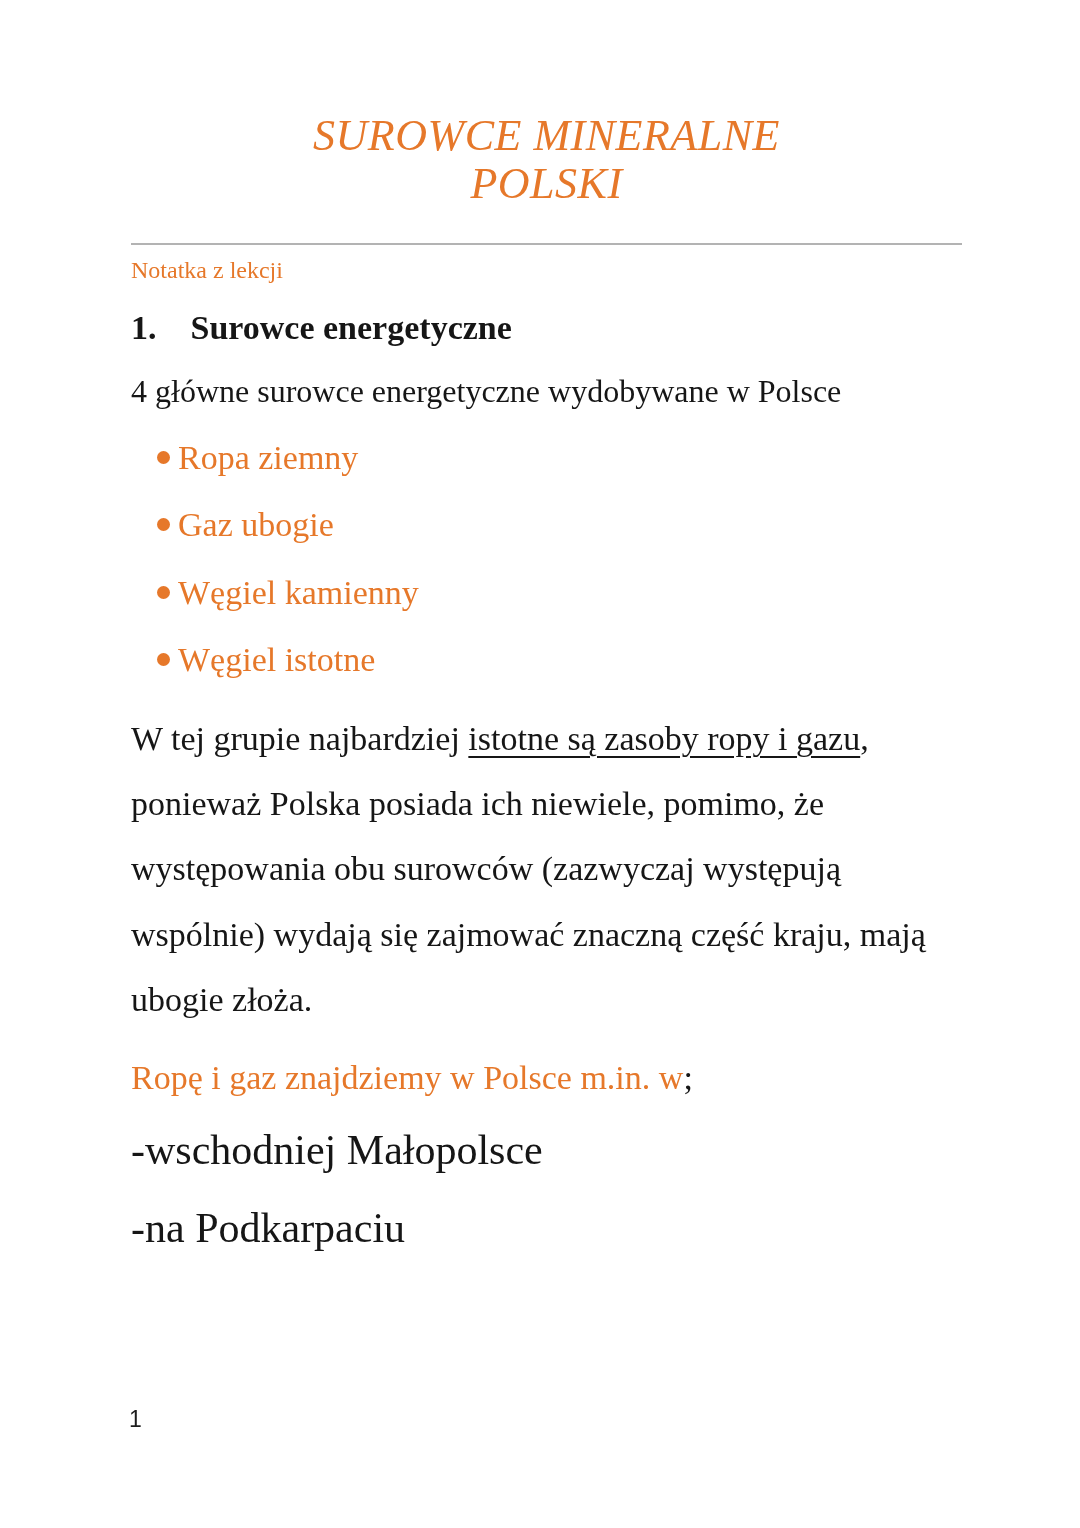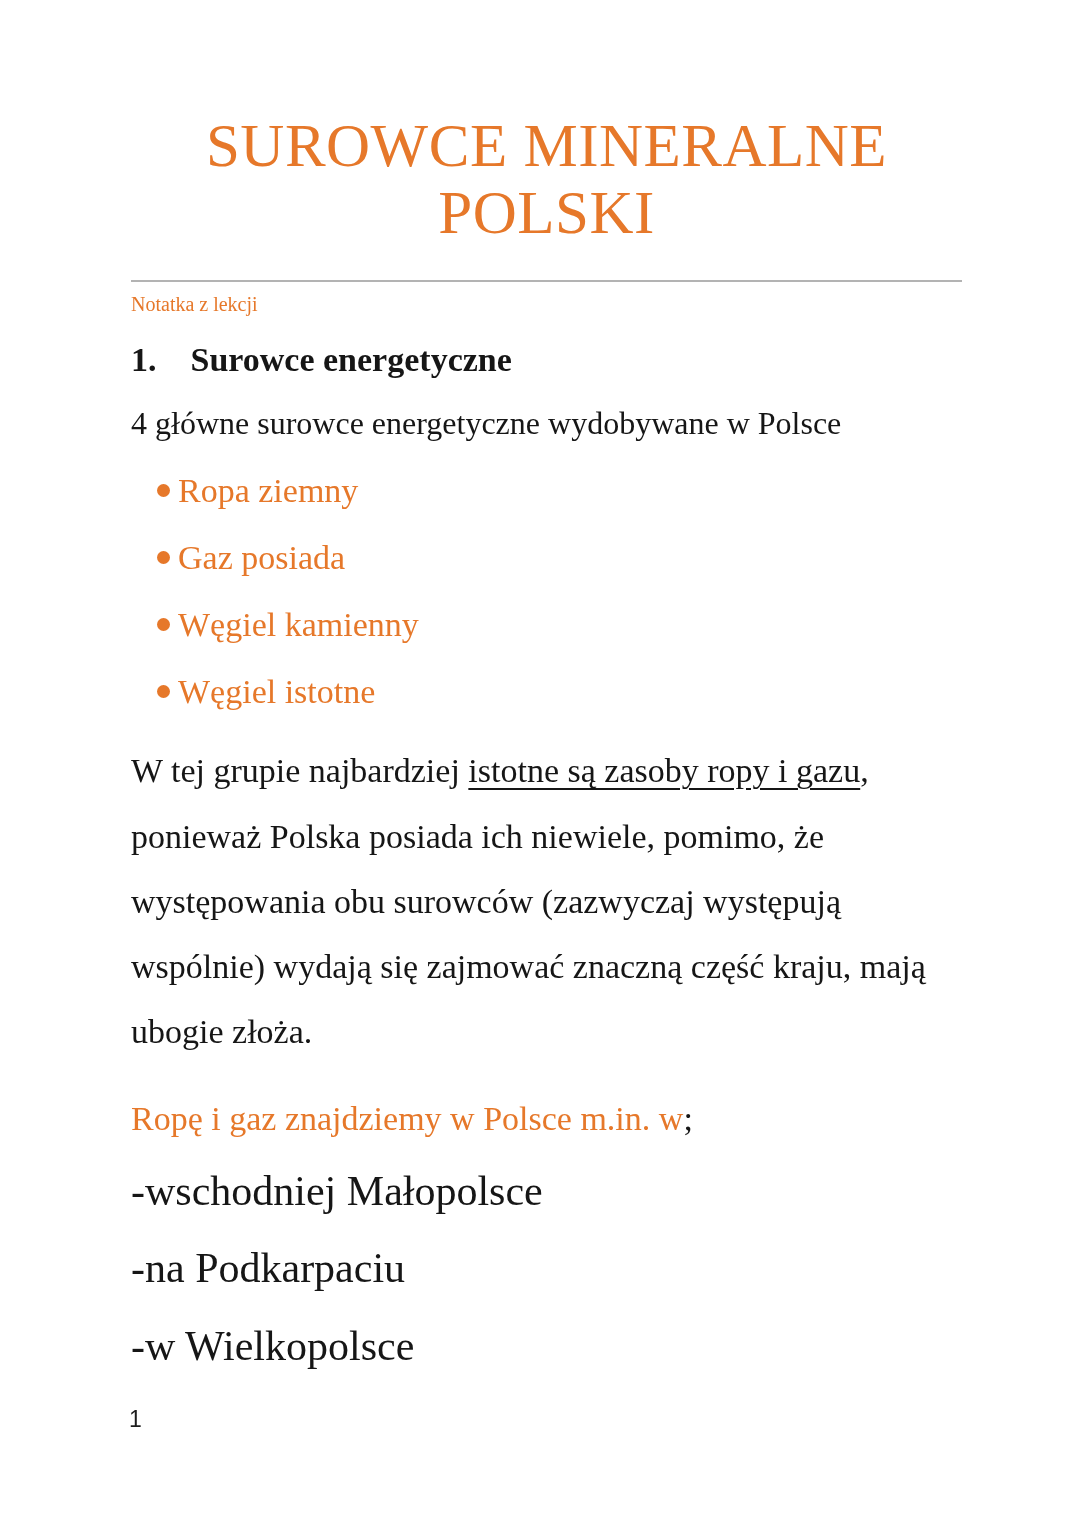--- a/index.html
+++ b/index.html
@@ -19,33 +19,34 @@
     color: var(--ink);
     margin: 0 auto;
   }
   .content {
     padding: 112px 118px 0 131px;
   }
   .title {
     color: var(--accent);
     text-align: center;
     font-weight: 400;
-    font-size: 61px;
+    font-size: 44px;
     line-height: 1.1;
     letter-spacing: 0.5px;
+    font-style: italic;
   }
   .title span { display: block; }
   .rule {
     border: none;
     border-top: 2px solid var(--rule);
     margin: 34px 0 10px 0;
   }
   .subtitle {
     color: var(--accent);
-    font-size: 20px;
+    font-size: 24px;
     line-height: 1.25;
   }
   .heading {
     margin-top: 23px;
     font-size: 34px;
     font-weight: 700;
     line-height: 1.2;
   }
   .heading .num { margin-right: 34px; }
   .intro {
@@ -79,21 +80,21 @@
     font-size: 34px;
     line-height: 1.92;
     font-family: Liberation Serif, serif;
   }
   .para .ul {
     text-decoration: underline;
     text-decoration-thickness: 2px;
     text-underline-offset: 6px;
   }
   .loc-intro {
-    margin-top: 32px;
+    margin-top: 24px;
     font-size: 34px;
     line-height: 1.3;
   }
   .loc-intro .lead { color: var(--accent); }
   .loc-intro .suffix { color: var(--ink); }
   .location {
     margin-top: 23px;
     font-size: 42px;
     line-height: 1.3;
   }
@@ -127,36 +128,35 @@
 
     <p class="intro">4 główne surowce energetyczne wydobywane w Polsce</p>
 
     <ul class="bullets">
       <li>
         <span class="dot"></span>
         <span>Ropa ziemny</span>
       </li>
       <li>
         <span class="dot"></span>
-        <span>Gaz posiada</span>
+        <span>Gaz ubogie</span>
       </li>
       <li>
         <span class="dot"></span>
         <span>Węgiel kamienny</span>
       </li>
       <li>
         <span class="dot"></span>
         <span>Węgiel istotne</span>
       </li>
     </ul>
 
     <p class="para"><span>W tej grupie najbardziej </span><span class="ul">istotne są zasoby ropy i gazu</span><span>, ponieważ Polska posiada ich niewiele, pomimo, że występowania obu surowców (zazwyczaj występują wspólnie) wydają się zajmować znaczną część kraju, mają ubogie złoża.</span></p>
 
     <p class="loc-intro"><span class="lead">Ropę i gaz znajdziemy w Polsce m.in. w</span><span class="suffix">;</span></p>
 
     <p class="location">-wschodniej Małopolsce</p>
     <p class="location">-na Podkarpaciu</p>
-    <p class="location">-w Wielkopolsce</p>
 
   </div>
 
   <div class="page-number">1</div>
 </div>
 
 </body></html>

